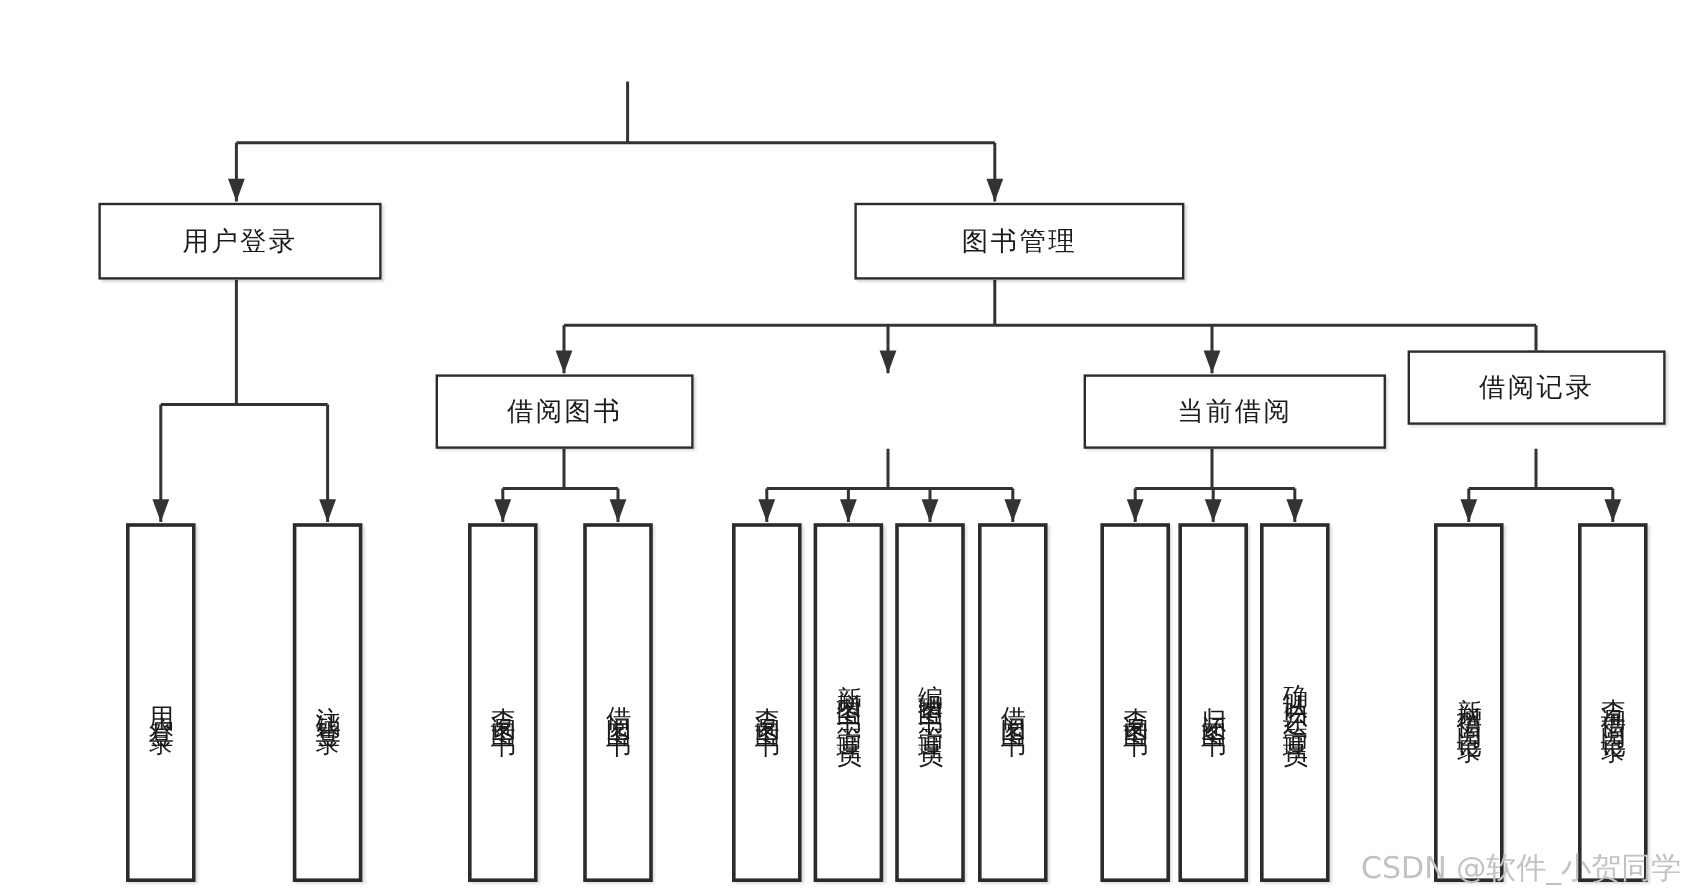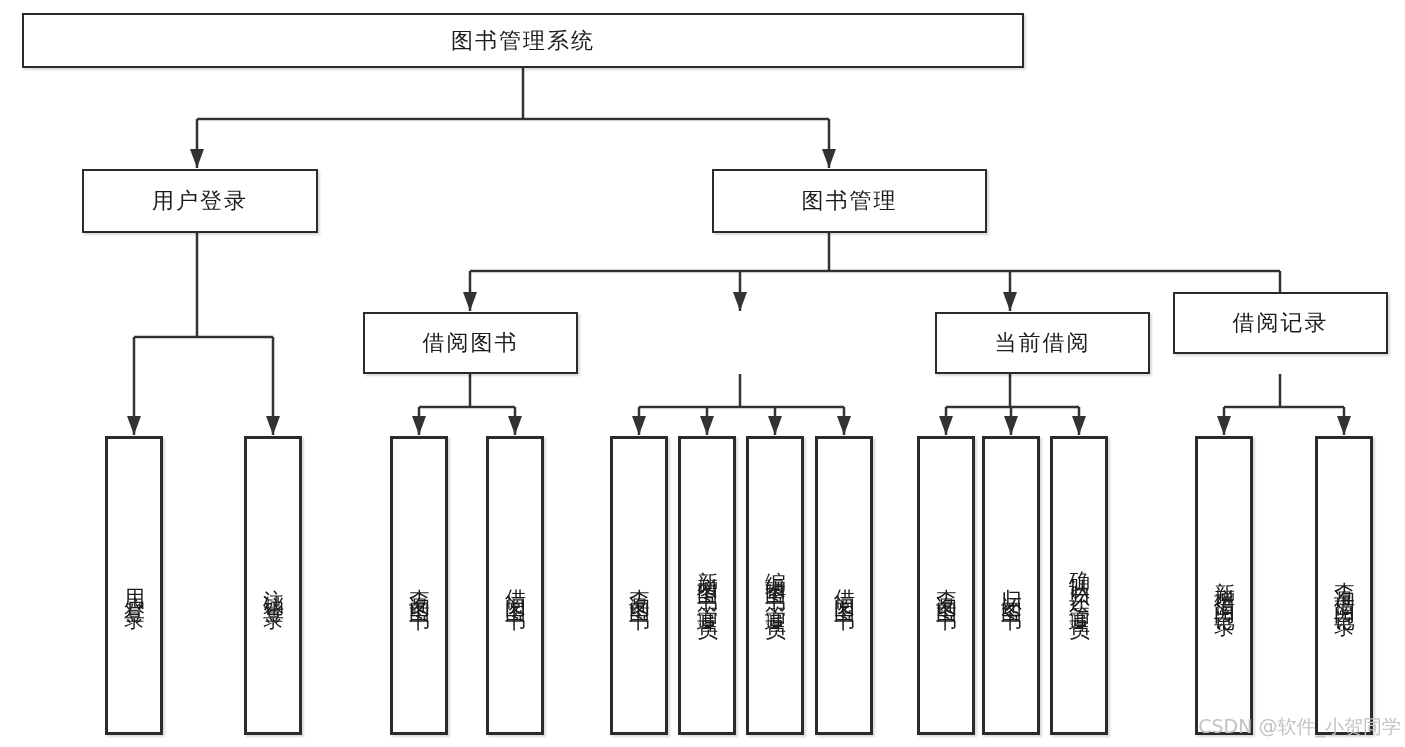--- a/index.html
+++ b/index.html
@@ -44,21 +44,21 @@
     writing-mode: vertical-rl;
     text-orientation: mixed;
     font-size: 21px;
     letter-spacing: 7px;
     line-height: 1.0;
   }
   .watermark {
     position: absolute;
     right: 4px;
     bottom: 7px;
-    font-size: 19px;
+    font-size: 25px;
     color: #c2c2c2;
     letter-spacing: 0px;
     z-index: 3;
     white-space: nowrap;
   }
 </style>
 </head>
 <body>
 
 <div class="stage">
@@ -86,27 +86,26 @@
     <polygon points="700,416 714,416 707,435"></polygon>
     <polygon points="768,416 782,416 775,435"></polygon>
     <polygon points="837,416 851,416 844,435"></polygon>
     <polygon points="939,416 953,416 946,435"></polygon>
     <polygon points="1004,416 1018,416 1011,435"></polygon>
     <polygon points="1072,416 1086,416 1079,435"></polygon>
     <polygon points="1217,416 1231,416 1224,435"></polygon>
     <polygon points="1337,416 1351,416 1344,435"></polygon>
   </svg>
 
-  <div class="node" style="left:22px; top:13px; width:1002px; height:55px;">图书管理系统</div>
 
   <div class="node" style="left:82px; top:169px; width:236px; height:64px;">用户登录</div>
   <div class="node" style="left:712px; top:169px; width:275px; height:64px;">图书管理</div>
 
   <div class="node" style="left:363px; top:312px; width:215px; height:62px;">借阅图书</div>
-  <div class="node" style="left:935px; top:312px; width:215px; height:62px;">当前借阅</div>
+  <div class="node" style="left:903px; top:312px; width:252px; height:62px;">当前借阅</div>
   <div class="node" style="left:1173px; top:292px; width:215px; height:62px;">借阅记录</div>
 
   <div class="node leaf" style="left:105px; top:436px; width:58px; height:299px;">用户登录</div>
   <div class="node leaf" style="left:244px; top:436px; width:58px; height:299px;">注销登录</div>
 
   <div class="node leaf" style="left:390px; top:436px; width:58px; height:299px;">查询图书</div>
   <div class="node leaf" style="left:486px; top:436px; width:58px; height:299px;">借阅图书</div>
 
   <div class="node leaf" style="left:610px; top:436px; width:58px; height:299px;">查询图书</div>
   <div class="node leaf" style="left:678px; top:436px; width:58px; height:299px;">新增图书（管理员）</div>

